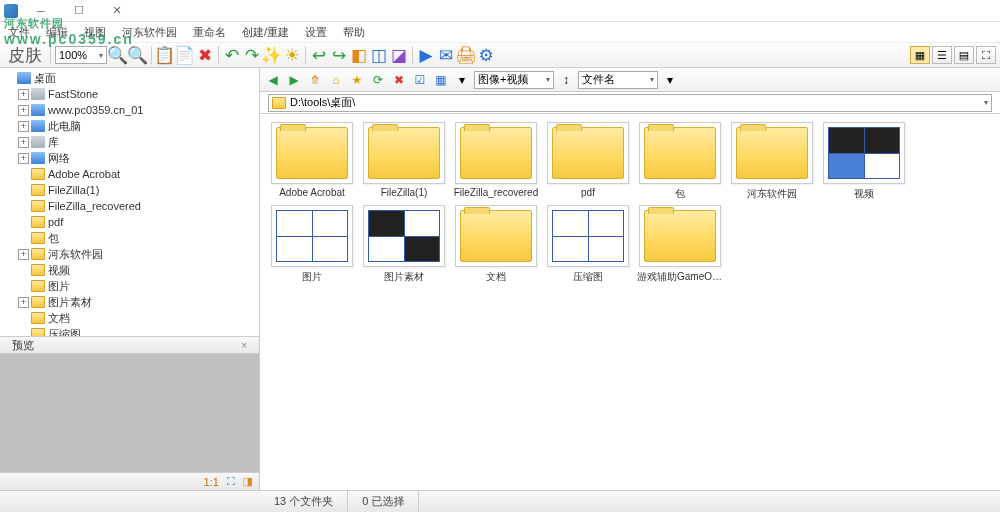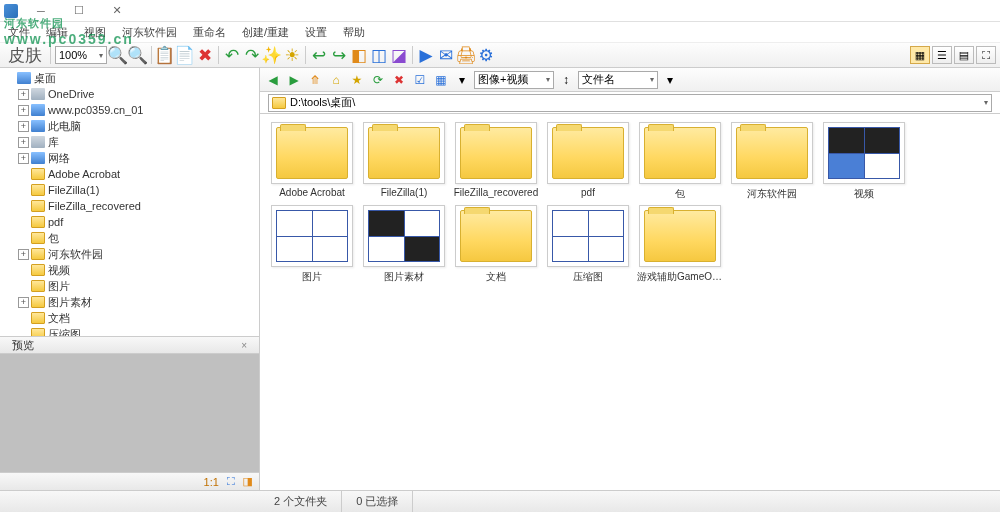--- a/index.html
+++ b/index.html
@@ -137,21 +137,21 @@
   <div class="left">
     <div class="tree" id="tree">
         <div class="tnode" style="padding-left: 4px;">
           <span class="noexp"></span>
           <span class="ficon pc-ic"></span>
           <span>桌面</span>
         </div>
         <div class="tnode" style="padding-left: 18px;">
           <span class="exp">+</span>
           <span class="ficon drive-ic"></span>
-          <span>OneDrive</span>
+          <span>FastStone</span>
         </div>
         <div class="tnode" style="padding-left: 18px;">
           <span class="exp">+</span>
           <span class="ficon pc-ic"></span>
           <span>www.pc0359.cn_01</span>
         </div>
         <div class="tnode" style="padding-left: 18px;">
           <span class="exp">+</span>
           <span class="ficon pc-ic"></span>
           <span>此电脑</span>
@@ -356,15 +356,15 @@
             <div class="folderimg"></div>
           </div>
           <div class="label">游戏辅助GameOfM...</div>
         </div>
       </div>
   </div>
 </div>
 
 <div class="statusbar">
   <div class="lead"></div>
-  <div class="cell">2 个文件夹</div>
+  <div class="cell">13 个文件夹</div>
   <div class="cell">0 已选择</div>
 </div>
 
 </body></html>

